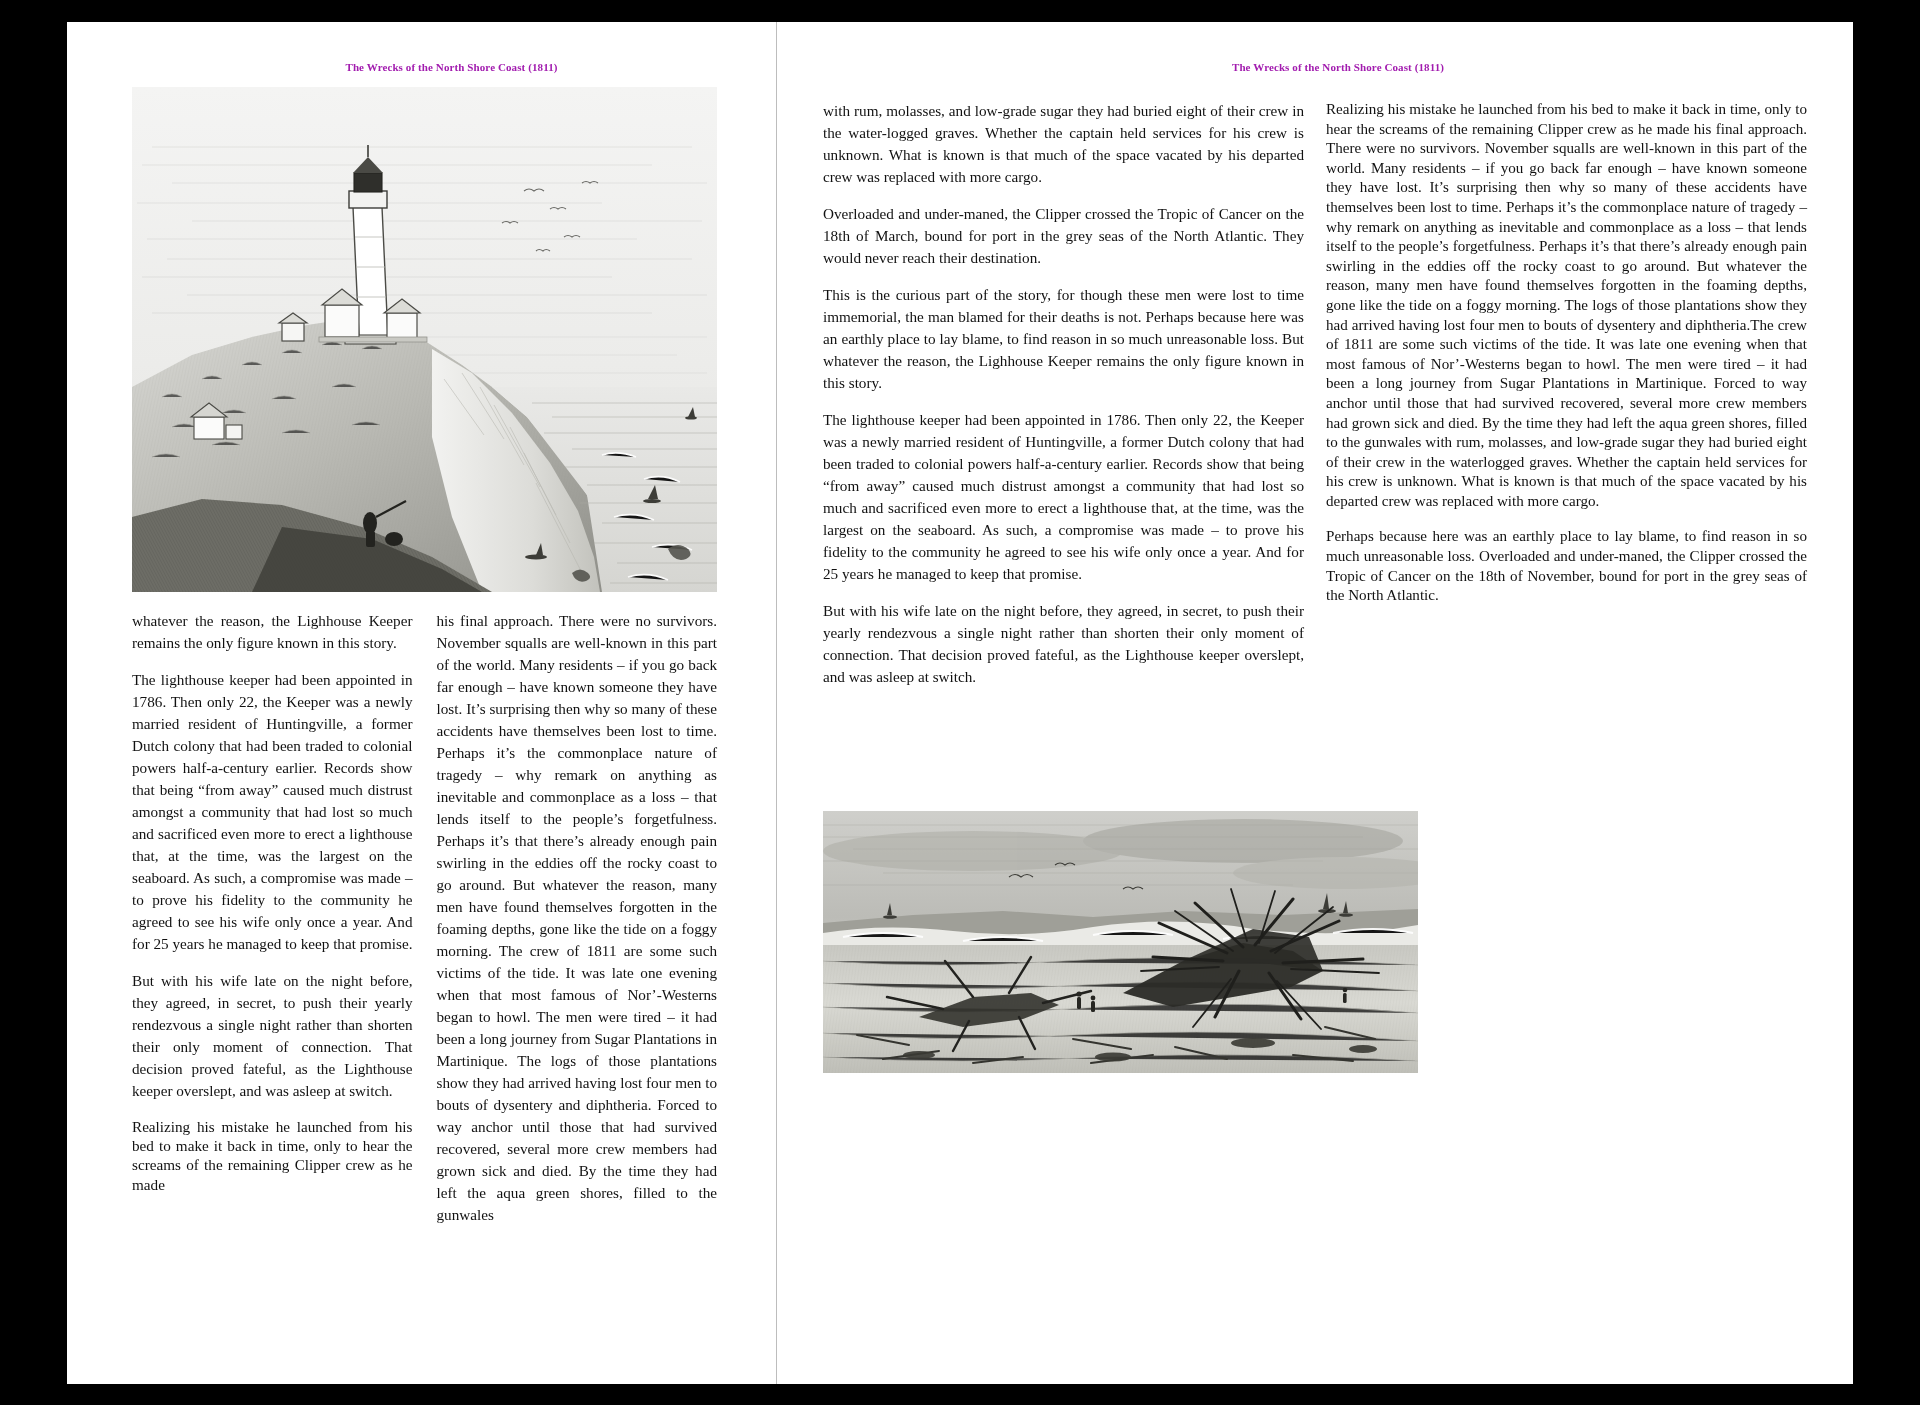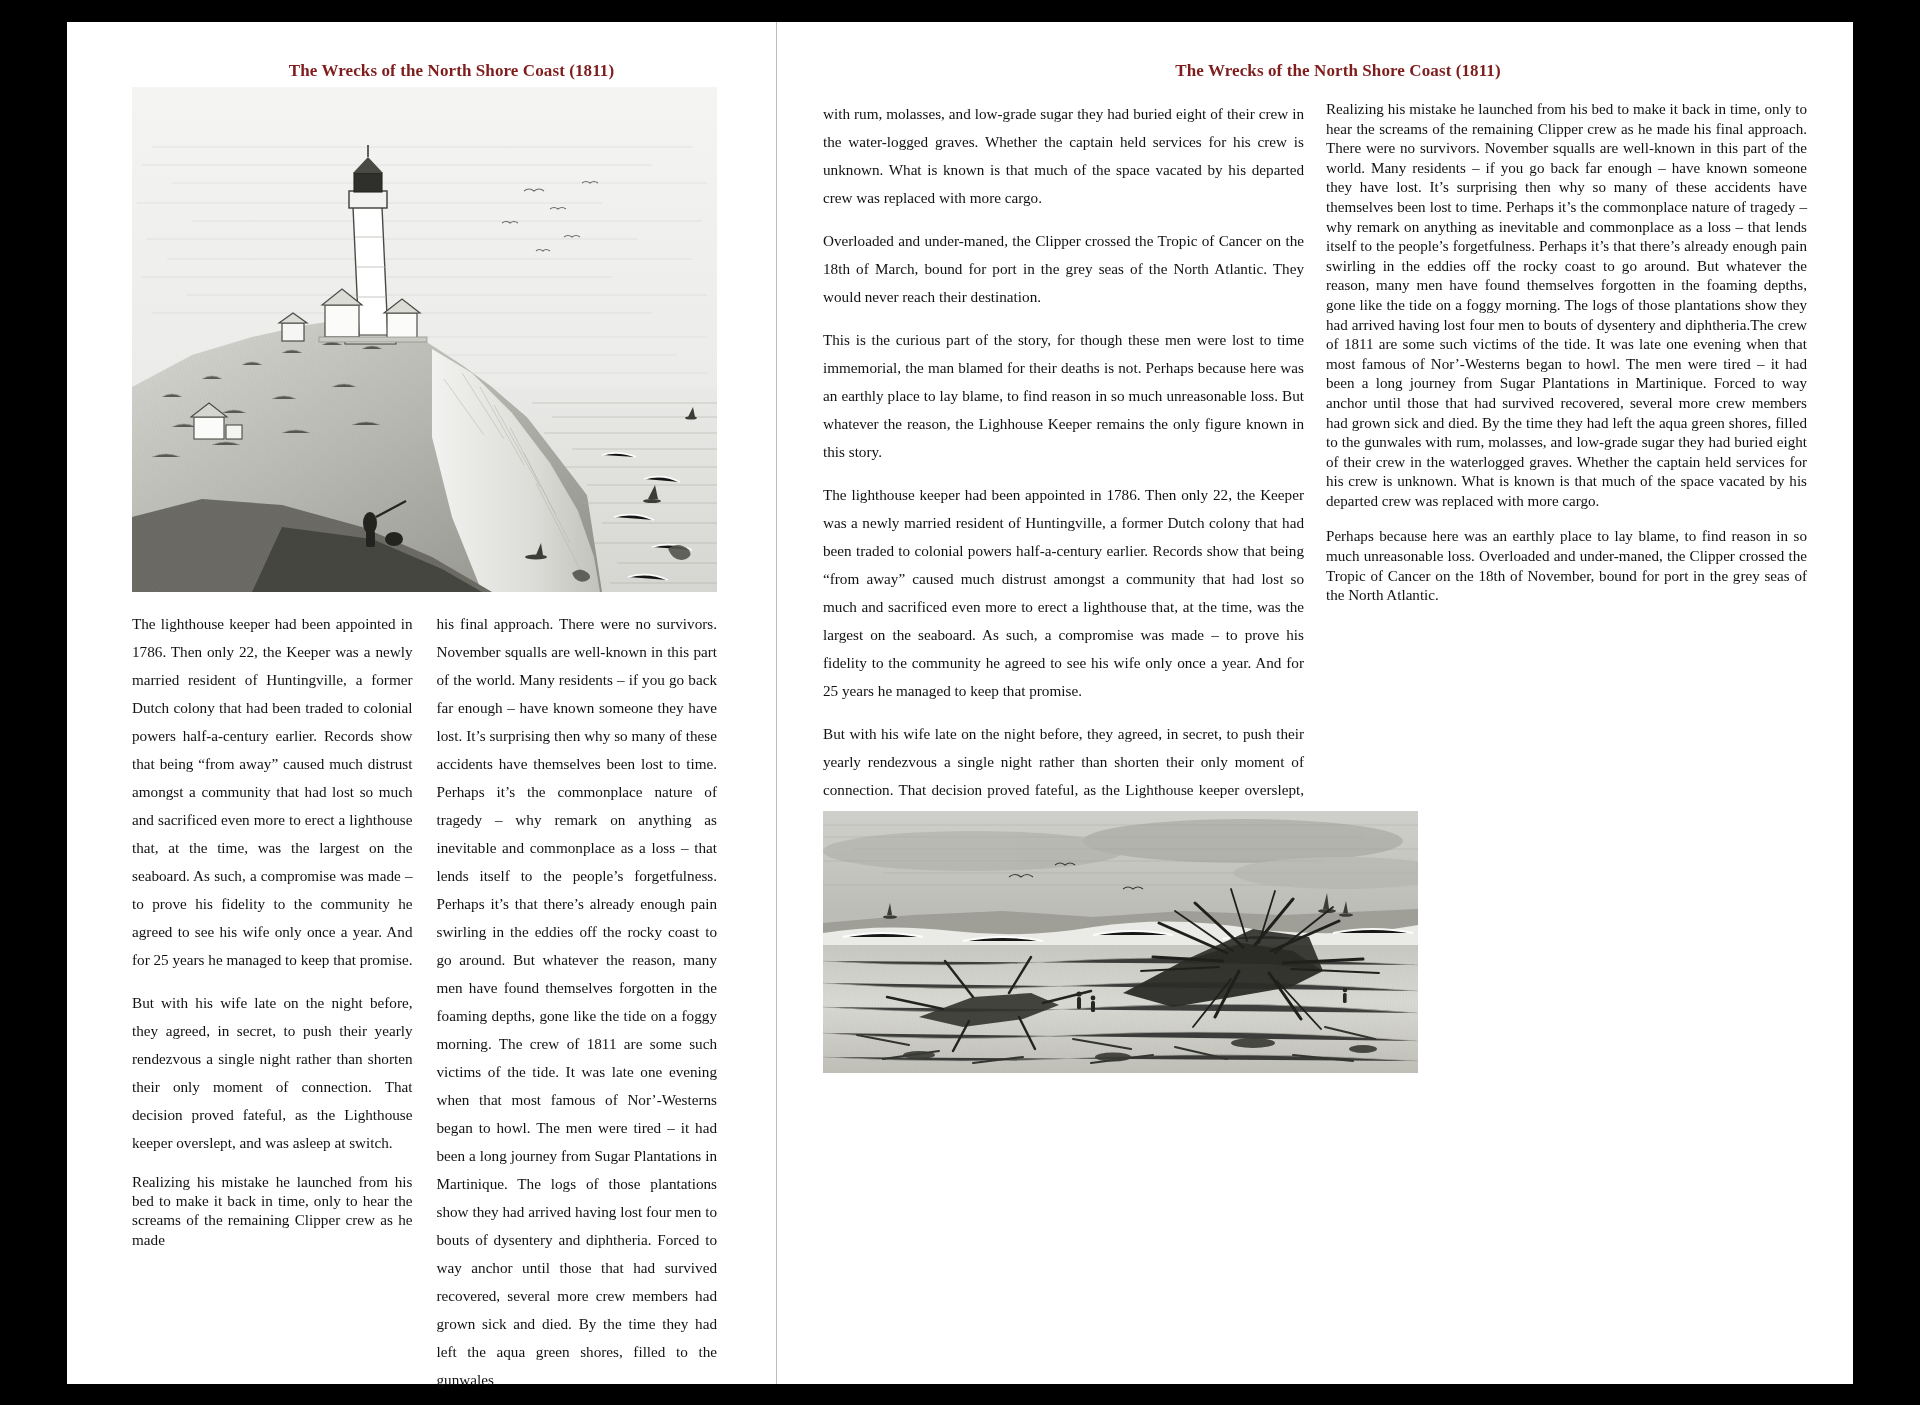--- a/index.html
+++ b/index.html
@@ -26,23 +26,23 @@
     height: 100%;
     background: #ffffff;
   }
 
   .page-left  { width: 709px; }
   .page-right { width: 1077px; border-left: 1px solid #bdbdbd; }
 
   .running-head {
     font-family: "Liberation Serif", "DejaVu Serif", serif;
     font-weight: bold;
-    font-size: 17px;
+    font-size: 11px;
     letter-spacing: 0.1px;
-    color: #7f1d1d;
+    color: #a21caf;
     text-align: center;
     white-space: nowrap;
   }
 
   .rh-left  { position: absolute; top: 39px; left: 0; width: 100%; padding-left: 60px; }
   .rh-right { position: absolute; top: 39px; left: 0; width: 100%; padding-left: 46px; }
 
   
   .plate {
     position: absolute;
@@ -74,21 +74,21 @@
     padding-left: 46px;
     padding-right: 46px;
     gap: 22px;
   }
 
   .col { flex: 1 1 0; min-width: 0; }
 
   p.body {
     font-family: "Liberation Serif", "DejaVu Serif", serif;
     font-size: 15.2px;
-    line-height: 28px;
+    line-height: 22px;
     color: #111;
     text-align: justify;
     text-justify: inter-word;
     hyphens: none;
     margin: 0 0 15px 0;
   }
   p.body:last-child { margin-bottom: 0; }
 
   p.tight { line-height: 19.2px; }
 
@@ -230,20 +230,21 @@
 
         <g fill="#55554f" opacity="0.9">
           <path d="M536 462 q10 -8 20 0 q6 6 -2 10 q-12 4 -18 -10 Z"></path>
           <path d="M440 486 q8 -7 16 0 q5 5 -2 8 q-10 3 -14 -8 Z"></path>
         </g>
       </svg>
     </div>
 
     <div class="cols cols-left">
       <div class="col">
+        <p class="body">whatever the reason, the Lighhouse Keeper remains the only figure known in this story.</p>
         <p class="body">The lighthouse keeper had been appointed in 1786. Then only 22, the Keeper was a newly married resident of Huntingville, a former Dutch colony that had been traded to colonial powers half-a-century earlier. Records show that being “from away” caused much distrust amongst a community that had lost so much and sacrificed even more to erect a lighthouse that, at the time, was the largest on the seaboard. As such, a compromise was made – to prove his fidelity to the community he agreed to see his wife only once a year. And for 25 years he managed to keep that promise.</p>
         <p class="body">But with his wife late on the night before, they agreed, in secret, to push their yearly rendezvous a single night rather than shorten their only moment of connection. That decision proved fateful, as the Lighthouse keeper overslept, and was asleep at switch.</p>
         <p class="body tight">Realizing his mistake he launched from his bed to make it back in time, only to hear the screams of the remaining Clipper crew as he made</p>
       </div>
       <div class="col">
         <p class="body">his final approach. There were no survivors. November squalls are well-known in this part of the world. Many residents – if you go back far enough – have known someone they have lost. It’s surprising then why so many of these accidents have themselves been lost to time. Perhaps it’s the commonplace nature of tragedy – why remark on anything as inevitable and commonplace as a loss – that lends itself to the people’s forgetfulness. Perhaps it’s that there’s already enough pain swirling in the eddies off the rocky coast to go around. But whatever the reason, many men have found themselves forgotten in the foaming depths, gone like the tide on a foggy morning. The crew of 1811 are some such victims of the tide. It was late one evening when that most famous of Nor’-Westerns began to howl. The men were tired – it had been a long journey from Sugar Plantations in Martinique. The logs of those plantations show they had arrived having lost four men to bouts of dysentery and diphtheria. Forced to way anchor until those that had survived recovered, several more crew members had grown sick and died. By the time they had left the aqua green shores, filled to the gunwales</p>
       </div>
     </div>
   </div>
 

